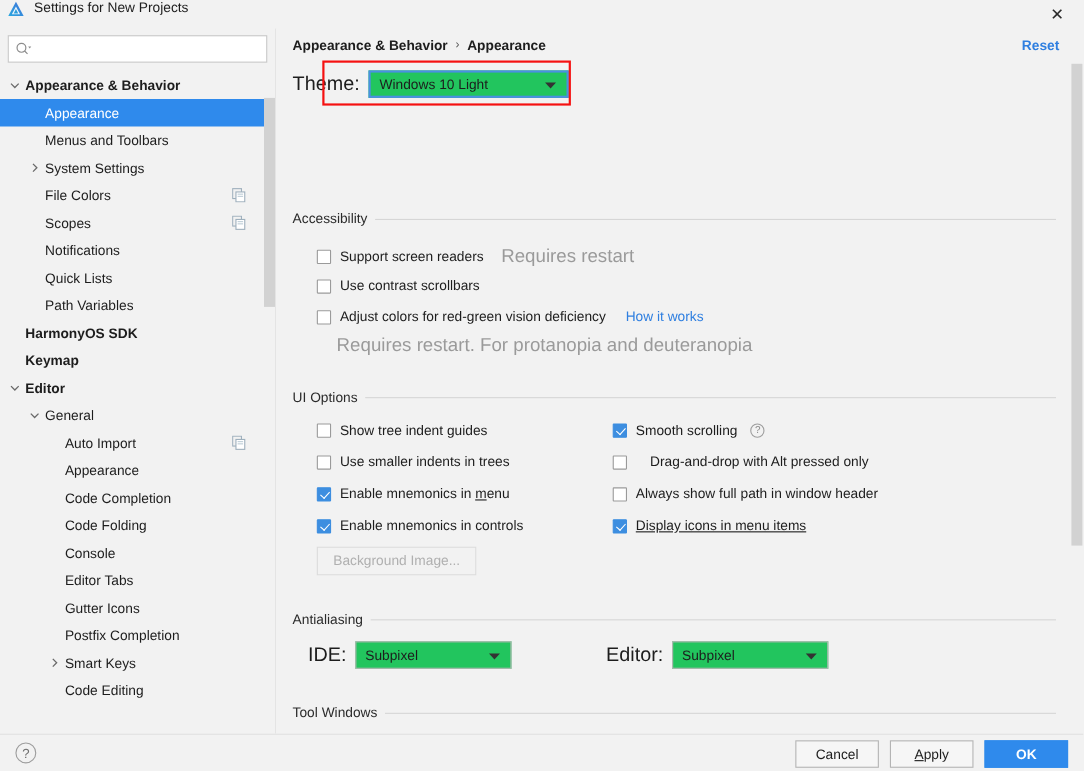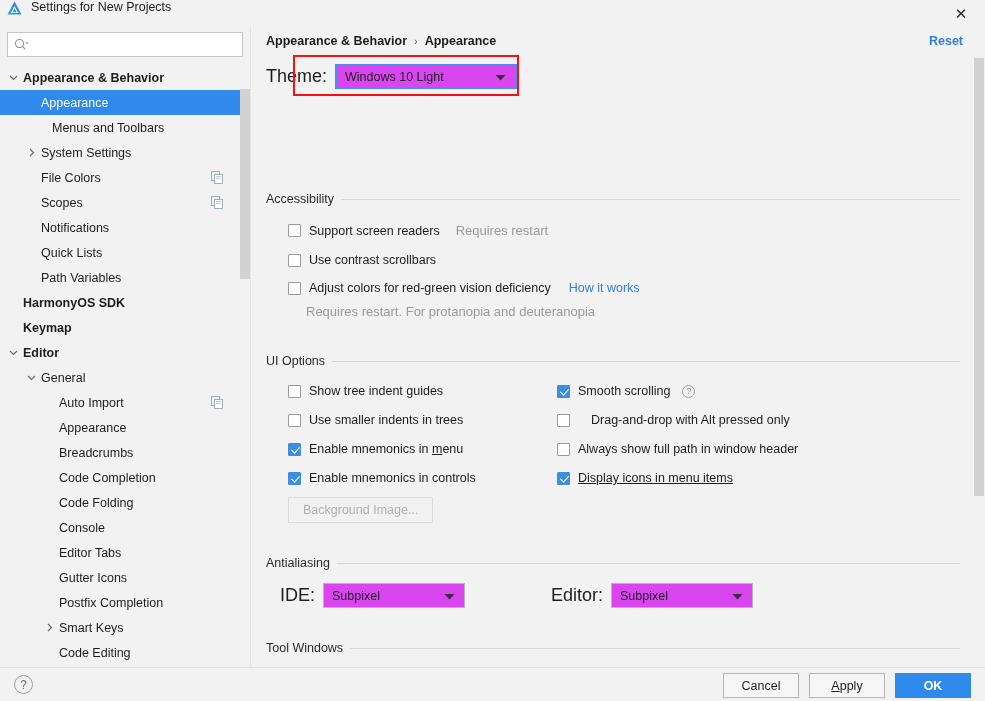--- a/index.html
+++ b/index.html
@@ -111,21 +111,21 @@
   }
 
   .theme-row {
     position: absolute; left: 15px; top: 38px;
     display: flex; align-items: center;
   }
   .lbl { font-size: 18px; color: #1d1d1d; }
   .lbl.dim { color: #9a9a9a; }
 
   .combo {
-    height: 25px; background: #d946ef; border: 1px solid #b6b6b6;
+    height: 25px; background: #22c55e; border: 1px solid #b6b6b6;
     display: flex; align-items: center; position: relative; cursor: pointer;
   }
   .combo .ctext {
     padding-left: 8px; font-size: 12.5px; color: #1d1d1d;
     white-space: nowrap; overflow: hidden; text-overflow: ellipsis;
   }
   .combo .carrow {
     position: absolute; right: 9px; top: 50%; transform: translateY(-50%);
   }
   .combo.focused { border: 2px solid #4a90e2; }
@@ -160,21 +160,21 @@
     font-size: 12.5px; color: #1d1d1d;
   }
 
   
   .section {
     position: absolute; display: flex; align-items: center; width: 694px;
   }
   .section .stitle { font-size: 12.5px; color: #2b2b2b; white-space: nowrap; }
   .section .srule { flex: 1; height: 1px; background: #d6d6d6; margin-left: 7px; }
 
-  .hint { color: #9a9a9a; font-size: 13px; }
+  .hint { color: #9a9a9a; font-size: 17px; }
   .link { color: #2f7fe0; font-size: 12.5px; cursor: pointer; }
 
   .qmark {
     width: 13px; height: 13px; border: 1px solid #9d9d9d; border-radius: 50%;
     display: inline-flex; align-items: center; justify-content: center;
     font-size: 9px; color: #8a8a8a; line-height: 1;
   }
 
   .btn-disabled {
     height: 26px; padding: 0 14px; background: #f2f2f2;
@@ -264,21 +264,21 @@
               </svg>
             </span>
             <span class="tree-label" style="margin-left: 4px;">Appearance &amp; Behavior</span>
           </div>
           <div class="tree-row selected">
             <span class="arrow" style="margin-left: 26px;"><span style="display:inline-block;width:11px;height:11px"></span></span>
             <span class="tree-label" style="margin-left: 4px;">Appearance</span>
           </div>
           <div class="tree-row">
             <span class="arrow" style="margin-left: 26px;"><span style="display:inline-block;width:11px;height:11px"></span></span>
-            <span class="tree-label" style="margin-left: 15px;">Menus and Toolbars</span>
+            <span class="tree-label" style="margin-left: 4px;">Menus and Toolbars</span>
           </div>
           <div class="tree-row">
             <span class="arrow" style="margin-left: 26px;">
               <svg width="11" height="11" viewBox="0 0 11 11">
                 <path d="M4 2 L7.5 5.5 L4 9" fill="none" stroke="#6b6b6b" stroke-width="1.2"></path>
               </svg>
             </span>
             <span class="tree-label" style="margin-left: 4px;">System Settings</span>
           </div>
           <div class="tree-row">
@@ -343,24 +343,20 @@
             <span class="copy-icon"><svg width="13" height="13" viewBox="0 0 13 13">
                 <rect x="0.5" y="0.5" width="8" height="9" fill="#f2f2f2" stroke="#9fb0bd" stroke-width="1"></rect>
                 <rect x="3.5" y="3.5" width="8" height="9" fill="#ffffff" stroke="#9fb0bd" stroke-width="1"></rect>
                 <rect x="5" y="5" width="5" height="1" fill="#bdccd6"></rect>
                 <rect x="5" y="7" width="5" height="1" fill="#bdccd6"></rect>
               </svg></span>
           </div>
           <div class="tree-row">
             <span class="arrow" style="margin-left: 44px;"><span style="display:inline-block;width:11px;height:11px"></span></span>
             <span class="tree-label" style="margin-left: 4px;">Appearance</span>
-          </div>
-          <div class="tree-row">
-            <span class="arrow" style="margin-left: 44px;"><span style="display:inline-block;width:11px;height:11px"></span></span>
-            <span class="tree-label" style="margin-left: 4px;">Breadcrumbs</span>
           </div>
           <div class="tree-row">
             <span class="arrow" style="margin-left: 44px;"><span style="display:inline-block;width:11px;height:11px"></span></span>
             <span class="tree-label" style="margin-left: 4px;">Code Completion</span>
           </div>
           <div class="tree-row">
             <span class="arrow" style="margin-left: 44px;"><span style="display:inline-block;width:11px;height:11px"></span></span>
             <span class="tree-label" style="margin-left: 4px;">Code Folding</span>
           </div>
           <div class="tree-row">

